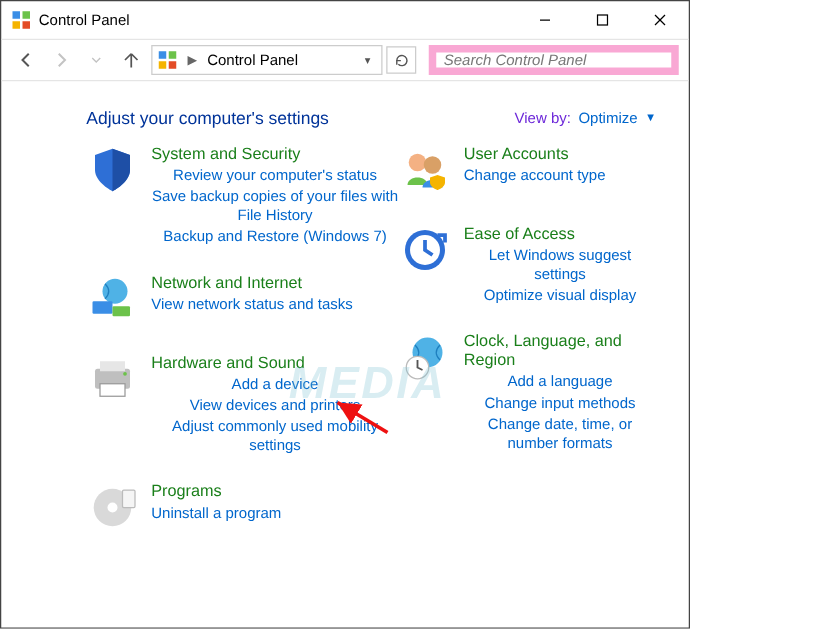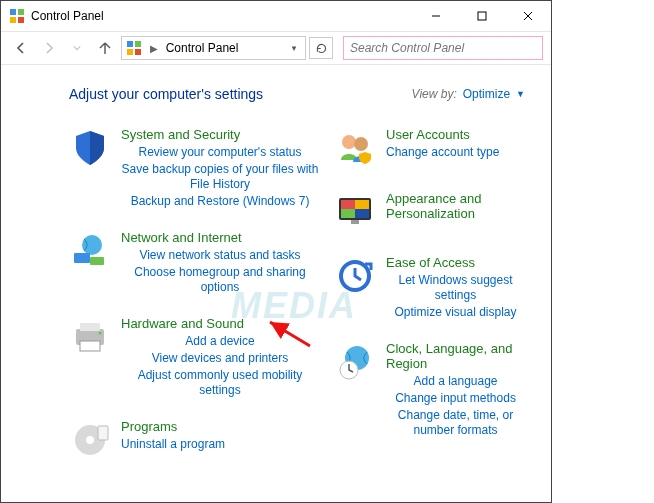--- a/index.html
+++ b/index.html
@@ -14,29 +14,29 @@
   .navbar { height:34px; border-top:1px solid #e5e5e5; border-bottom:1px solid #e5e5e5; display:flex; align-items:center; padding:0 8px; gap:4px; }
   .navbtn { width:24px; height:24px; display:flex; align-items:center; justify-content:center; border-radius:2px; }
   .navbtn.disabled svg { opacity:.35; }
   .addr { flex:1; height:24px; border:1px solid #ccc; display:flex; align-items:center; padding:0 4px; gap:6px; }
   .addr-icon { width:16px; height:16px; display:flex; align-items:center; justify-content:center;}
   .addr-sep { color:#666; font-size:10px; padding:0 2px;}
   .addr-text { font-size:12px; }
   .addr-spacer { flex:1; }
   .addr-drop { width:14px; text-align:center; color:#555; font-size:9px;}
   .refresh { width:24px; height:22px; border:1px solid #ccc; display:flex; align-items:center; justify-content:center; margin-left:-1px;}
-  .search { width:200px; height:24px; border:1px solid #f9a8d4; margin-left:6px; display:flex; align-items:center; padding:0 6px; color:#777; font-size:12px; font-style:italic;}
+  .search { width:200px; height:24px; border:6px solid #f9a8d4; margin-left:6px; display:flex; align-items:center; padding:0 6px; color:#777; font-size:12px; font-style:italic;}
   .content { position:absolute; top:65px; bottom:0; left:0; right:0; padding:20px 26px 10px 68px; overflow:auto; }
-  .heading-row { display:flex; align-items:center; margin-bottom:26px; }
+  .heading-row { display:flex; align-items:center; margin-bottom:14px; }
   .heading { color:#003399; font-size:14px; flex:1; }
   .viewby { font-size:12px; display:flex; align-items:center; gap:6px;}
-  .viewby-label { color:#737373;font-style:italic; }
+  .viewby-label { color:#6d28d9; }
   .viewby-value { color:#0066cc; }
   .viewby-arrow { color:#0066cc; font-size:9px;}
-  .cols { display:flex; gap:15px; }
+  .cols { display:flex; gap:0; }
   .col { display:flex; flex-direction:column; gap:22px; }
   .col.left { width:250px; }
   .col.right { flex:1; }
   .cat { display:flex; gap:10px; }
   .cat-icon { width:42px; height:42px; flex-shrink:0; display:flex; align-items:flex-start; justify-content:center; }
   .cat-body { display:flex; flex-direction:column; gap:2px; }
   .cat-title { color:#1a7f1a; font-size:13px; line-height:1.15; }
   .cat-link { color:#0066cc; font-size:12px; line-height:1.25;text-align:center; }
   .watermark { position:absolute; left:230px; top:219px; font-size:36px; font-weight:bold; letter-spacing:2px; color:rgba(120,190,210,.28); pointer-events:none; user-select:none; font-style:italic;}
   .arrow-annot { position:absolute; left:265px; top:252px; pointer-events:none; }
@@ -159,21 +159,20 @@
             <svg viewBox="0 0 40 40" width="40" height="40">
                 <circle cx="22" cy="14" r="10" fill="#4fb2e6"></circle>
                 <path d="M14 8 C18 12 18 16 14 20" stroke="#1e7fbf" fill="none"></path>
                 <rect x="4" y="22" width="16" height="10" rx="1" fill="#3a8ee6"></rect>
                 <rect x="20" y="26" width="14" height="8" rx="1" fill="#6cc24a"></rect>
               </svg>
           </div>
           <div class="cat-body">
             <a class="cat-title">Network and Internet</a>
             <a class="cat-link">View network status and tasks</a>
-            <a class="cat-link">Choose homegroup and sharing options</a>
           </div>
         </div>
 
         <div class="cat">
           <div class="cat-icon">
             <svg viewBox="0 0 40 40" width="40" height="40">
                 <rect x="6" y="12" width="28" height="16" rx="2" fill="#bfbfbf"></rect>
                 <rect x="10" y="6" width="20" height="8" fill="#e6e6e6"></rect>
                 <rect x="10" y="24" width="20" height="10" fill="#fff" stroke="#999"></rect>
                 <circle cx="30" cy="16" r="1.5" fill="#6cc24a"></circle>
@@ -214,35 +213,20 @@
                 <path d="M18 34 C18 26 34 26 34 34 Z" fill="#3a8ee6"></path>
                 <path d="M30 24 L36 26 V30 C36 34 30 36 30 36 C30 36 24 34 24 30 V26 Z" fill="#f5b400"></path>
               </svg>
           </div>
           <div class="cat-body">
             <a class="cat-title">User Accounts</a>
             <a class="cat-link">Change account type</a>
           </div>
         </div>
 
-        <div class="cat">
-          <div class="cat-icon">
-            <svg viewBox="0 0 40 40" width="40" height="40">
-                <rect x="4" y="6" width="32" height="22" rx="2" fill="#333"></rect>
-                <rect x="6" y="8" width="28" height="18" fill="#1e4fa6"></rect>
-                <rect x="6" y="8" width="14" height="9" fill="#e34c4c"></rect>
-                <rect x="20" y="8" width="14" height="9" fill="#f5b400"></rect>
-                <rect x="6" y="17" width="14" height="9" fill="#6cc24a"></rect>
-                <rect x="16" y="28" width="8" height="4" fill="#999"></rect>
-              </svg>
-          </div>
-          <div class="cat-body">
-            <a class="cat-title">Appearance and Personalization</a>
-          </div>
-        </div>
 
         <div class="cat">
           <div class="cat-icon">
             <svg viewBox="0 0 40 40" width="40" height="40">
                 <circle cx="20" cy="20" r="16" fill="#2e6fd6"></circle>
                 <circle cx="20" cy="20" r="12" fill="#fff"></circle>
                 <path d="M20 12 L20 20 L26 24" stroke="#2e6fd6" stroke-width="3" fill="none"></path>
                 <path d="M30 8 L36 8 L36 14" stroke="#2e6fd6" stroke-width="3" fill="none"></path>
               </svg>
           </div>

